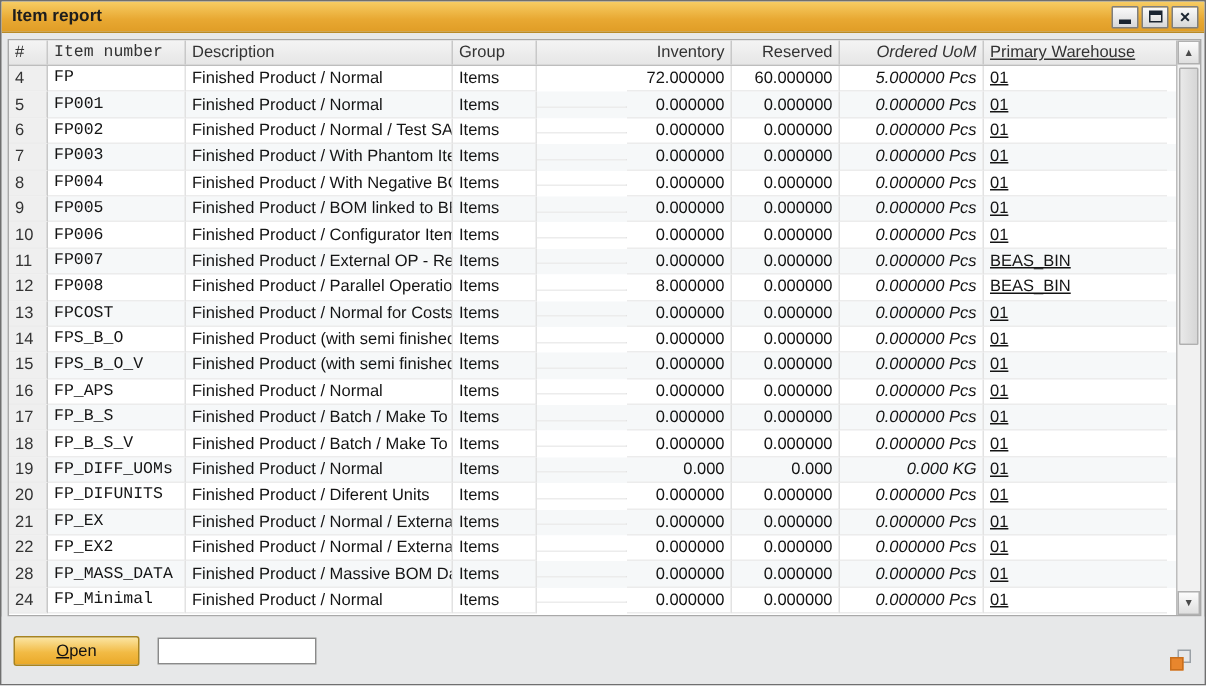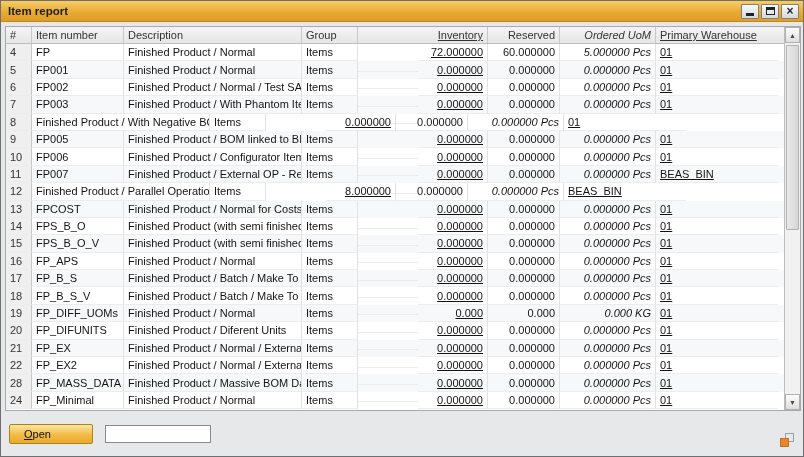--- a/index.html
+++ b/index.html
@@ -42,26 +42,26 @@
   .trow{ display:flex; height:17.4px; background:#ffffff; }
   .trow.alt{ background:#f6f8f9; }
   .trow .cell{
     font-size:11px; color:#141414; border-right:1px solid #e2e2e2;
     border-bottom:1px solid #ececec;
     display:flex; align-items:center; padding:0 4px;
     overflow:hidden; white-space:nowrap;
   }
   .c-num{ width:26px; }
   .trow .c-num{ background:#efefef; color:#333; border-right:1px solid #c8c8c8; }
-  .c-item{ width:92px; }
+  .c-item{ width:92px;font-family:Liberation Mono, monospace; }
   .c-desc{ width:178px; }
   .c-group{ width:56px; }
   .c-locked{ width:60px; justify-content:center;margin-top:27px; }
   .thead .c-locked{ justify-content:flex-start; }
-  .c-inv{ width:70px;text-decoration:underline; }
+  .c-inv{ width:70px; }
   .c-res{ width:72px; }
   .c-ord{ width:96px;font-style:italic; }
   .c-wh{ width:122px; border-right:none !important;text-decoration:underline; }
   .r{ justify-content:flex-end; }
   .checkbox{
     width:11px; height:11px; background:#ffffff;
     border:1px solid #8f9aa3; border-radius:1px;
   }
   
   .vscroll{ width:16px; border-left:1px solid #bdbdbd; background:#f1f1f1;
@@ -78,21 +78,21 @@
   
   .footer{
     position:absolute; left:0; right:0; bottom:0; height:45px;
     background:#e7e8e9; display:flex; align-items:center; padding:0 8px;
   }
   .btn{
     height:20px; min-width:84px; padding:0 14px;
     background:linear-gradient(#fbe5a2, #f2bb45 55%, #eaa928);
     border:1px solid #a88420; border-radius:2px;
     font-size:11px; color:#111; font-family:"Liberation Sans", sans-serif;
-    display:inline-flex; align-items:center; justify-content:flex-start;
+    display:inline-flex; align-items:center; justify-content:center;
     margin-right:12px; cursor:default;
   }
   .btn .lbl{ display:inline-block; }
   .btn .lbl::first-letter{ text-decoration:underline; }
   .footer input{
     width:106px; height:18px; border:1px solid #8a8a8a; background:#ffffff;
     font-size:11px; font-family:"Liberation Sans", sans-serif; padding:0 3px;
   }
   .form-icon{
     position:absolute; right:9px; bottom:9px; width:14px; height:14px;
@@ -187,20 +187,21 @@
             <div class="cell c-locked">
               <span class="checkbox"></span>
             </div>
             <div class="cell c-inv r">0.000000</div>
             <div class="cell c-res r">0.000000</div>
             <div class="cell c-ord r">0.000000 Pcs</div>
             <div class="cell c-wh">01</div>
           </div>
           <div class="trow">
             <div class="cell c-num">8</div>
+            <div class="cell c-item">FP004</div>
             <div class="cell c-desc">Finished Product / With Negative BOM</div>
             <div class="cell c-group">Items</div>
             <div class="cell c-locked">
               <span class="checkbox"></span>
             </div>
             <div class="cell c-inv r">0.000000</div>
             <div class="cell c-res r">0.000000</div>
             <div class="cell c-ord r">0.000000 Pcs</div>
             <div class="cell c-wh">01</div>
           </div>
@@ -238,20 +239,21 @@
             <div class="cell c-locked">
               <span class="checkbox"></span>
             </div>
             <div class="cell c-inv r">0.000000</div>
             <div class="cell c-res r">0.000000</div>
             <div class="cell c-ord r">0.000000 Pcs</div>
             <div class="cell c-wh">BEAS_BIN</div>
           </div>
           <div class="trow">
             <div class="cell c-num">12</div>
+            <div class="cell c-item">FP008</div>
             <div class="cell c-desc">Finished Product / Parallel Operations</div>
             <div class="cell c-group">Items</div>
             <div class="cell c-locked">
               <span class="checkbox"></span>
             </div>
             <div class="cell c-inv r">8.000000</div>
             <div class="cell c-res r">0.000000</div>
             <div class="cell c-ord r">0.000000 Pcs</div>
             <div class="cell c-wh">BEAS_BIN</div>
           </div>

